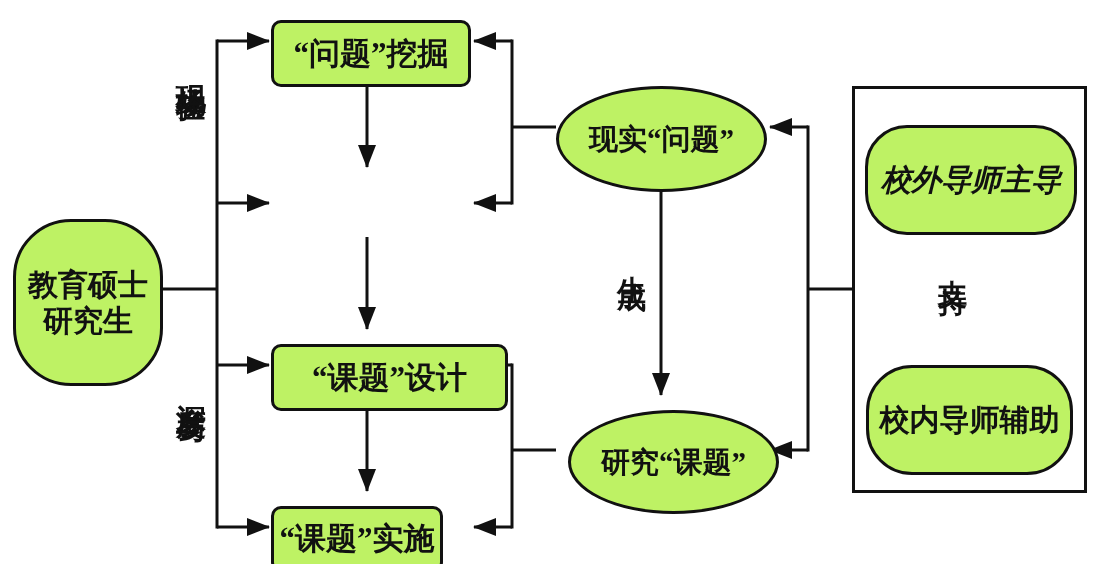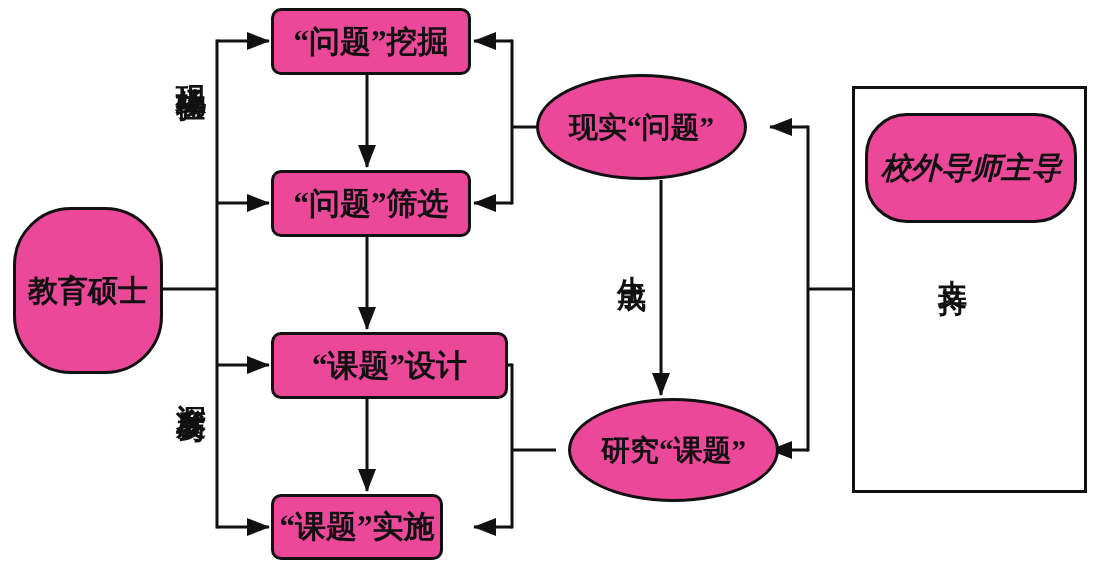--- a/index.html
+++ b/index.html
@@ -8,27 +8,28 @@
     width:1095px;height:564px;
     background:#ffffff;
     font-family:"Liberation Serif","DejaVu Serif",serif;
     font-weight:700;
     color:#111111;
     overflow:hidden;
   }
   .node{
     position:absolute;
     border:3px solid #111111;
-    background:#ec4899;
+    background:#bef264;
     box-sizing:border-box;
     display:flex;align-items:center;justify-content:center;
     text-align:center;
     font-size:31px;
     line-height:1.2;
     white-space:nowrap;
+    margin-top:12px;
   }
   .proc{border-radius:10px;}
   .oval{border-radius:50%;font-size:29px;}
   .actor{border-radius:58px;font-size:30px;}
   .actor .lines{display:flex;flex-direction:column;}
   .mentor-panel{
     position:absolute;border:3px solid #111111;background:#ffffff;box-sizing:border-box;
   }
   .mentor{font-size:30px;}
   .m-ext{border-radius:42px;}
@@ -87,48 +88,49 @@
     <line x1="808" y1="127" x2="770" y2="127" marker-end="url(#ah)"></line>
     <line x1="808" y1="450" x2="770" y2="450" marker-end="url(#ah)"></line>
     <line x1="852" y1="289" x2="808" y2="289"></line>
 
     <line x1="971" y1="352" x2="971" y2="228" marker-end="url(#ah)"></line>
   </svg>
 
   <div class="node actor" style="left:13px;top:207px;width:150px;height:167px;">
     <div class="lines">
       <span>教育硕士</span>
+      <span>研究生</span>
     </div>
   </div>
 
   <div class="vlabel" style="left:176px;top:62px;">现场体验</div>
   <div class="vlabel" style="left:176px;top:381px;">深度参与</div>
 
   <div class="node proc" style="left:271px;top:8px;width:200px;height:67px;">
     <span>“问题”挖掘</span>
   </div>
-  <div class="node proc" style="left:271px;top:170px;width:200px;height:67px;">
-    <span>“问题”筛选</span>
-  </div>
   <div class="node proc" style="left:271px;top:332px;width:237px;height:67px;">
     <span>“课题”设计</span>
   </div>
   <div class="node proc" style="left:271px;top:494px;width:172px;height:66px;">
     <span>“课题”实施</span>
   </div>
 
-  <div class="node oval" style="left:536px;top:74px;width:211px;height:106px;">
+  <div class="node oval" style="left:556px;top:74px;width:211px;height:106px;">
     <span>现实“问题”</span>
   </div>
   <div class="node oval" style="left:568px;top:398px;width:211px;height:104px;">
     <span>研究“课题”</span>
   </div>
 
   <div class="vlabel wide" style="left:617px;top:252px;">生成</div>
 
   <div class="mentor-panel" style="left:852px;top:86px;width:235px;height:407px;"></div>
   <div class="node mentor m-ext" style="left:865px;top:113px;width:212px;height:110px;font-style:italic;">
     <span>校外导师主导</span>
   </div>
+  <div class="node mentor m-int" style="left:866px;top:353px;width:207px;height:110px;">
+    <span>校内导师辅助</span>
+  </div>
 
   <div class="vlabel wide" style="left:938px;top:256px;">支持</div>
 
 </div>
 
 </body></html>

